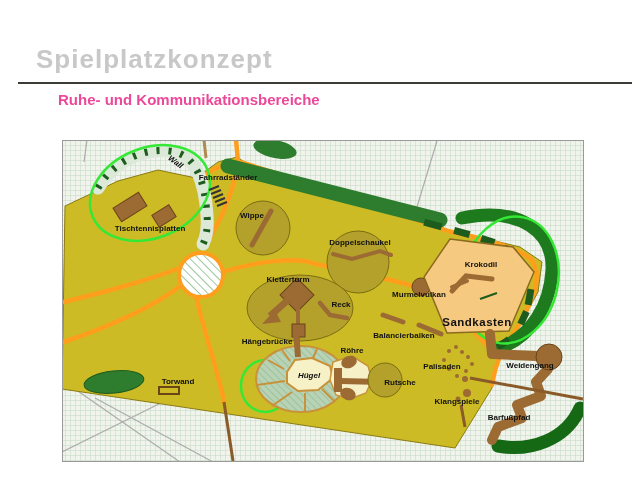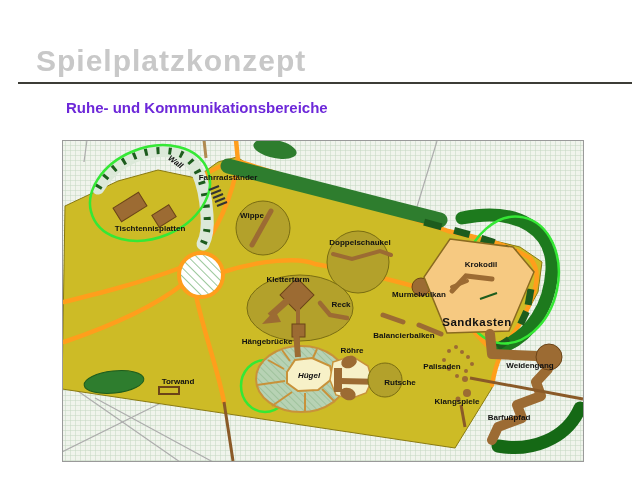--- a/index.html
+++ b/index.html
@@ -1,22 +1,22 @@
 <!DOCTYPE html>
 <html><head>
 <meta charset="utf-8">
 <style>
   html,body{margin:0;padding:0;background:#fff;}
   .slide{position:relative;width:640px;height:480px;background:#ffffff;overflow:hidden;
          font-family:"Liberation Sans",sans-serif;}
-  .title{position:absolute;left:36px;top:44px;margin:0;font-size:30px;font-weight:700;
+  .title{position:absolute;left:36px;top:44px;margin:0;font-size:26px;font-weight:700;
          color:#c8c8c8;letter-spacing:1px;font-family:"Liberation Sans",sans-serif;}
   .rule{position:absolute;left:18px;top:82px;width:614px;height:2px;background:#3c3c36;}
-  .subtitle{position:absolute;left:58px;top:91px;margin:8px;font-size:15px;font-weight:600;
-         color:#6d28d9;font-family:"Liberation Sans",sans-serif;}
+  .subtitle{position:absolute;left:58px;top:91px;margin:0;font-size:15px;font-weight:600;
+         color:#ec4899;font-family:"Liberation Sans",sans-serif;}
   .map{position:absolute;left:62px;top:140px;width:522px;height:322px;}
   .lbl{font-family:"Liberation Sans",sans-serif;font-size:8px;font-weight:700;fill:#111;}
   .lbl-big{font-size:11.5px;letter-spacing:.5px;}
   .lbl-it{font-style:italic;}
 </style>
 </head>
 <body>
 
 <div class="slide">
   <h1 class="title">Spielplatzkonzept</h1>

